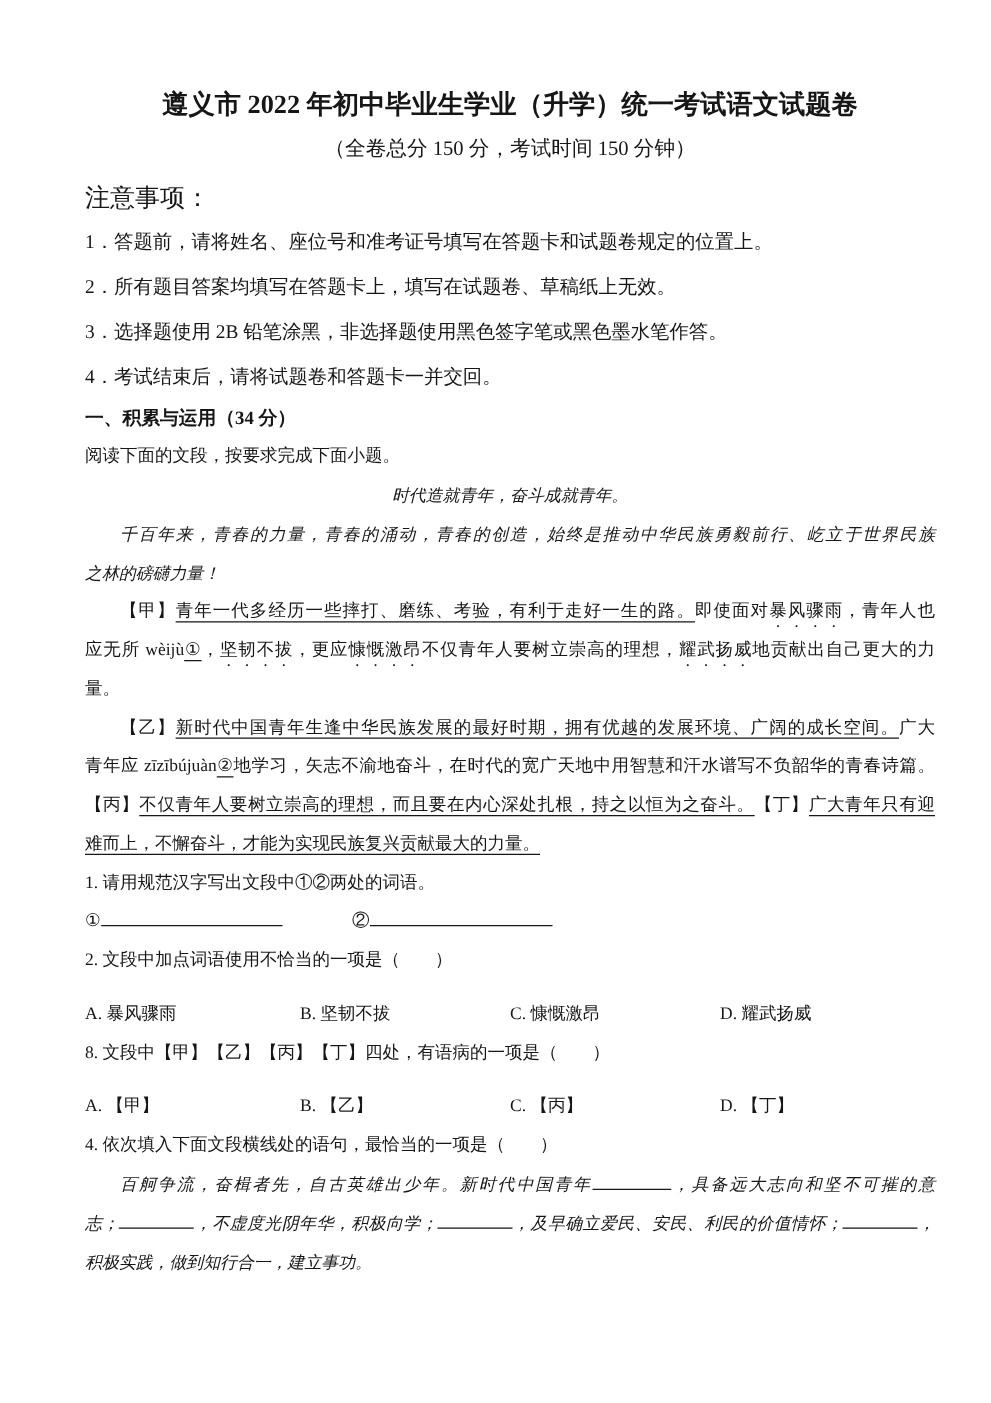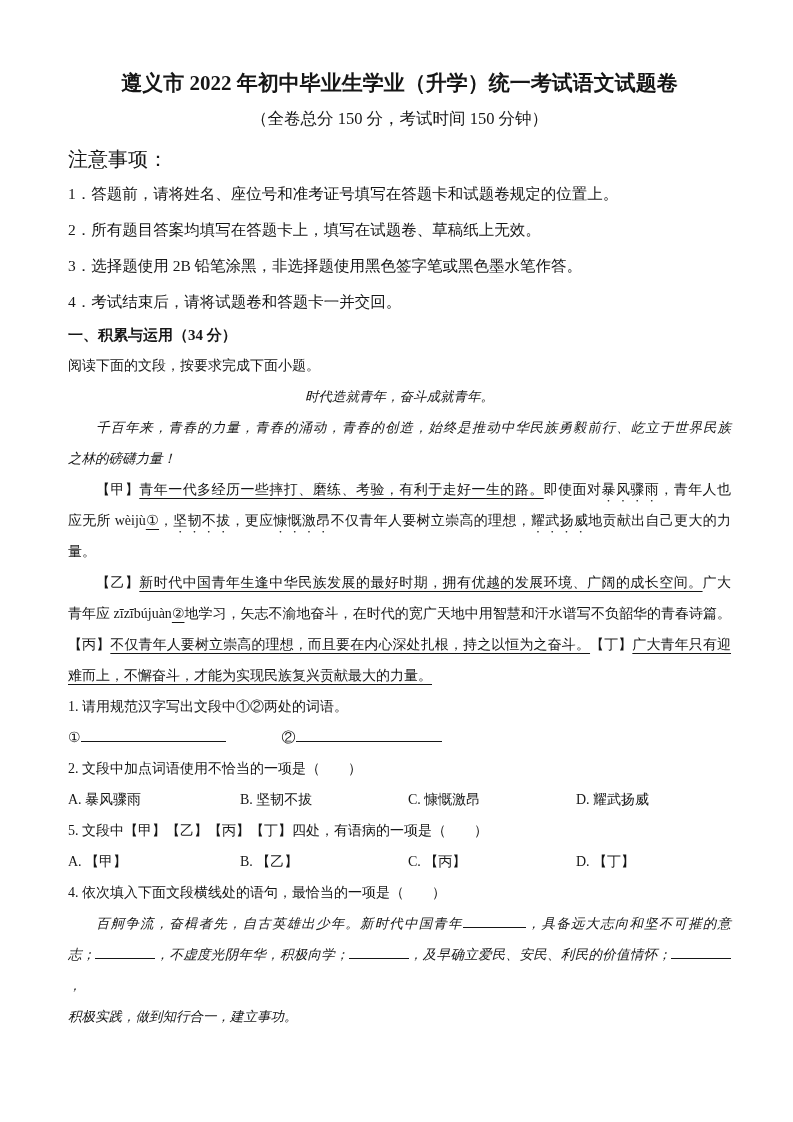--- a/index.html
+++ b/index.html
@@ -3,21 +3,21 @@
 <meta charset="utf-8">
 <style>
   html, body { margin: 0; padding: 0; }
   body {
     width: 793px; height: 1122px;
     background: #ffffff;
     color: #161616;
     font-family: "Liberation Serif", "DejaVu Serif", serif;
     overflow: hidden;
   }
-  .sheet { padding: 68px 62px 0 68px; }
+  .sheet { padding: 68px 45px 0 68px; }
 
   .title {
     margin: 0; text-align: center;
     font-size: 21px; font-weight: bold;
     line-height: 30px;
     font-family: "Liberation Serif", "DejaVu Serif", serif;
   }
   .subtitle {
     margin: 8px 0 0 0; text-align: center;
     font-size: 16.5px; font-weight: normal;
@@ -50,21 +50,21 @@
   .blank {
     display: inline-block;
     border-bottom: 1px solid #161616;
     height: 14px;
     vertical-align: baseline;
   }
   .opts {
     display: grid;
     grid-template-columns: 172px 168px 168px 1fr;
   }
-  .opt { display: block; }
+  .opt { display: block; margin-top: 12px; }
 </style>
 </head>
 <body>
 
 <div class="sheet">
   <h1 class="title">遵义市 2022 年初中毕业生学业（升学）统一考试语文试题卷</h1>
   <p class="subtitle">（全卷总分 150 分，考试时间 150 分钟）</p>
   <p class="notice-h">注意事项：</p>
   <p class="notice">1．答题前，请将姓名、座位号和准考证号填写在答题卡和试题卷规定的位置上。</p>
   <p class="notice">2．所有题目答案均填写在答题卡上，填写在试题卷、草稿纸上无效。</p>
@@ -85,21 +85,21 @@
       <p class="line b"><span class="u">难而上，不懈奋斗，才能为实现民族复兴贡献最大的力量。</span></p>
       <p class="line b">1. 请用规范汉字写出文段中①②两处的词语。</p>
       <p class="line b"><span>①</span><span class="blank" style="width: 145px;"></span><span>　　　　</span><span>②</span><span class="blank" style="width: 146px;"></span></p>
       <p class="line b">2. 文段中加点词语使用不恰当的一项是（　　）</p>
       <p class="line b opts">
         <span class="opt">A. 暴风骤雨</span>
         <span class="opt">B. 坚韧不拔</span>
         <span class="opt">C. 慷慨激昂</span>
         <span class="opt">D. 耀武扬威</span>
       </p>
-      <p class="line b">5. 文段中【甲】【乙】【丙】【丁】四处，有语病的一项是（　　）</p>
+      <p class="line b">8. 文段中【甲】【乙】【丙】【丁】四处，有语病的一项是（　　）</p>
       <p class="line b opts">
         <span class="opt">A. 【甲】</span>
         <span class="opt">B. 【乙】</span>
         <span class="opt">C. 【丙】</span>
         <span class="opt">D. 【丁】</span>
       </p>
       <p class="line b">4. 依次填入下面文段横线处的语句，最恰当的一项是（　　）</p>
       <p class="line kai fill ind"><span>百舸争流，奋楫者先，自古英雄出少年。新时代中国青年</span><span class="blank" style="width: 63px;"></span><span>，具备远大志向和坚不可摧的意</span></p>
       <p class="line kai fill"><span>志；</span><span class="blank" style="width: 60px;"></span><span>，不虚度光阴年华，积极向学；</span><span class="blank" style="width: 60px;"></span><span>，及早确立爱民、安民、利民的价值情怀；</span><span class="blank" style="width: 60px;"></span><span>，</span></p>
       <p class="line kai">积极实践，做到知行合一，建立事功。</p>

